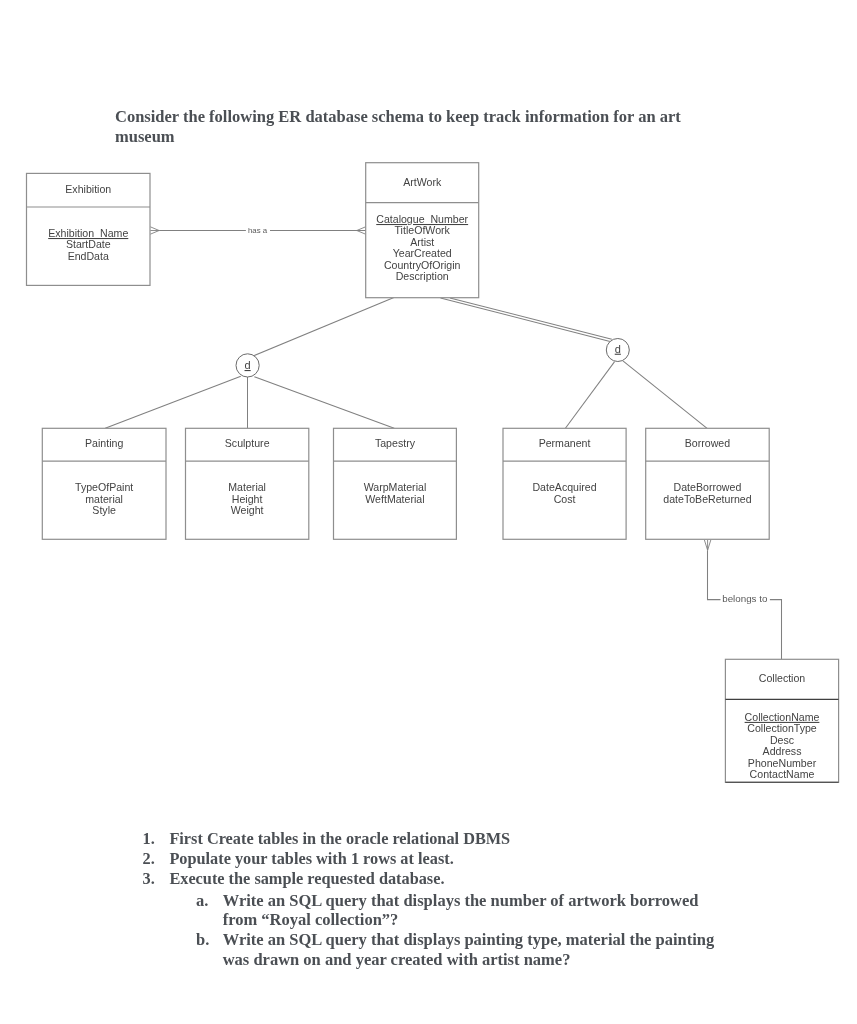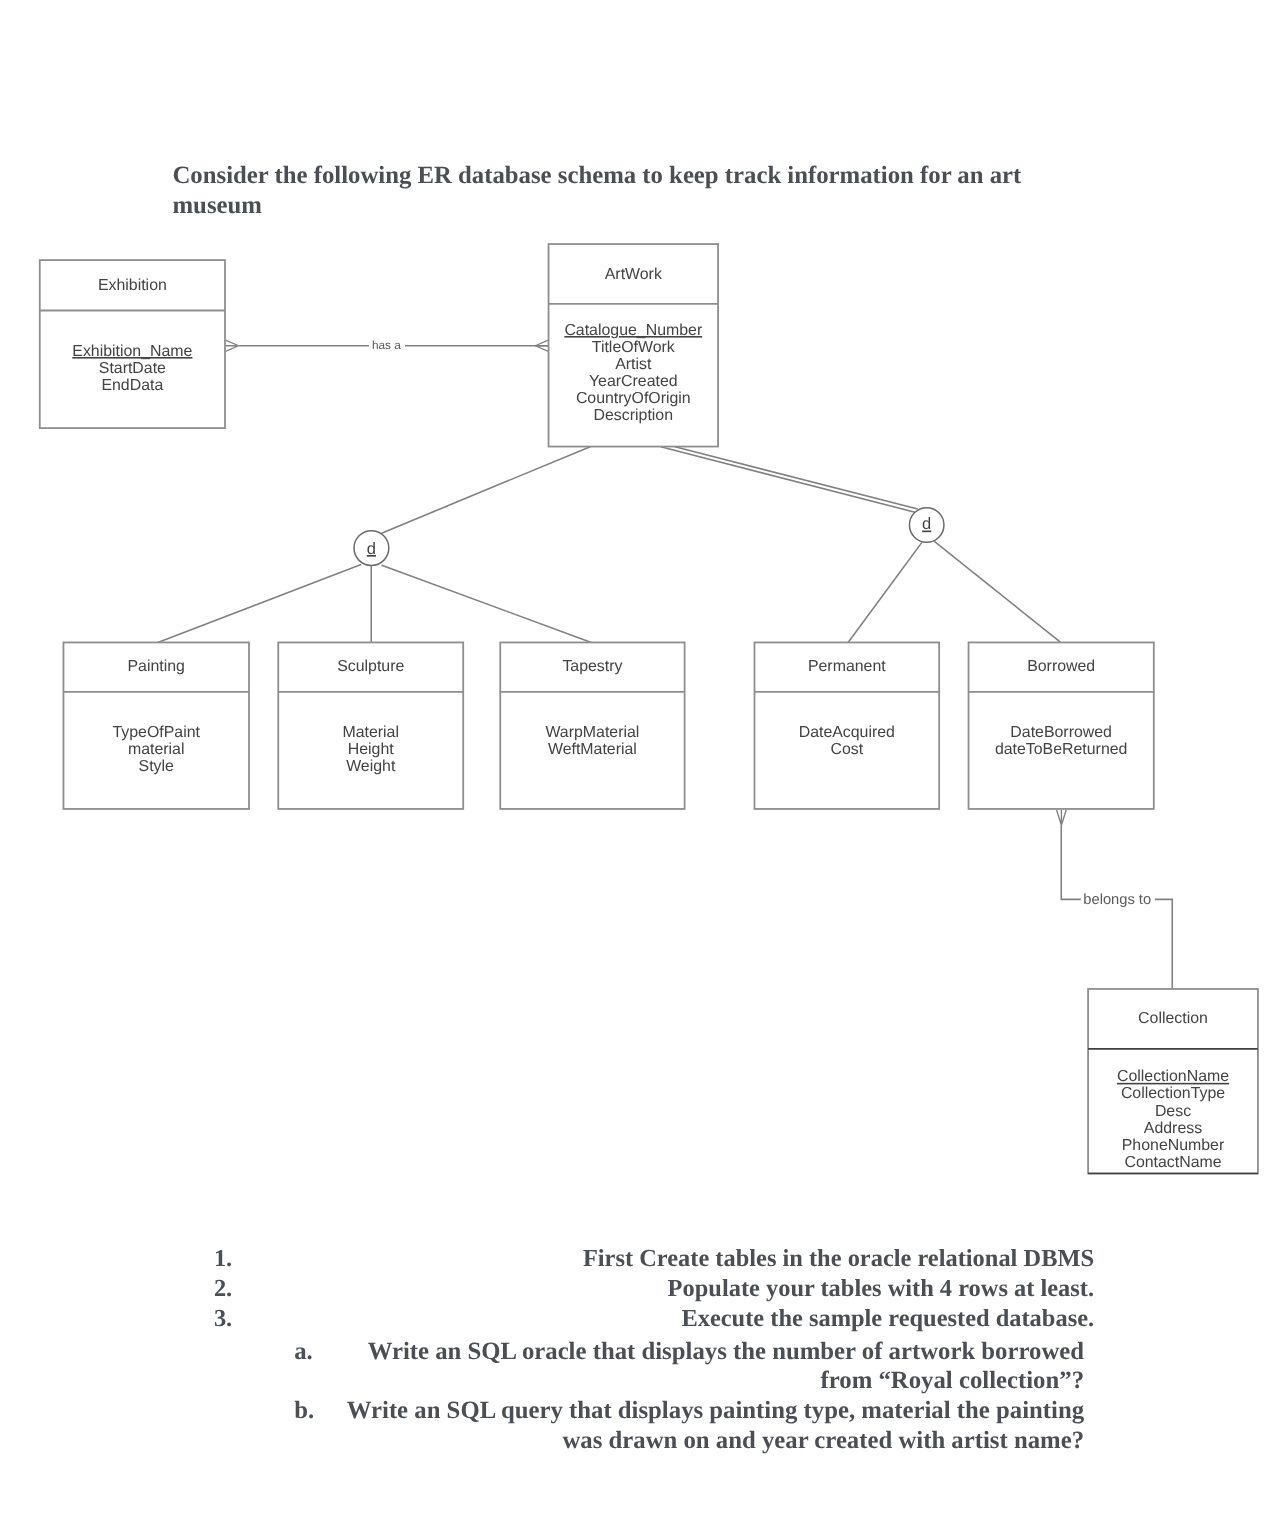--- a/index.html
+++ b/index.html
@@ -12,21 +12,21 @@
            line-height:19.8px;color:#4b4f54;}
   svg.diagram{position:absolute;left:0;top:0;width:857px;height:780px;}
   .qlist,.sublist{position:absolute;margin:0;padding:0;list-style:none;
          font-family:"Liberation Serif",serif;font-weight:bold;font-size:16.3px;
          color:#4b4f54;}
   .qlist{left:142.6px;top:789.4px;}
   .sublist{left:196.1px;top:850.5px;}
   .qlist li{position:relative;padding-left:26.8px;line-height:19.8px;width:560px;}
   .sublist li{position:relative;padding-left:26.6px;line-height:19.9px;width:500px;font-size:16.5px;}
   .qnum{position:absolute;left:0;top:0;}
-  .qtxt{display:block;text-align:right;}
+  .qtxt{display:block;}
 </style>
 </head>
 <body>
 
 <div class="page">
   <div class="heading">Consider the following ER database schema to keep track information for an art museum</div>
   <svg class="diagram" viewBox="0 0 857 780">
     <g id="lines">
         <path d="M393.9 257.6 L253.6 315.8" fill="none" stroke="#808080" stroke-width="1.05"></path>
         <path d="M440.5 257.9 L610 301.5" fill="none" stroke="#808080" stroke-width="1.05"></path>
@@ -127,30 +127,30 @@
         <text x="744.8" y="562.4" text-anchor="middle" font-family="&quot;Liberation Sans&quot;,sans-serif" font-size="9.8" fill="#5a5a5a">belongs to</text>
       </g>
   </svg>
   <ol class="qlist">
     <li>
         <span class="qnum">1.</span>
         <span class="qtxt">First Create tables in the oracle relational DBMS</span>
       </li>
     <li>
         <span class="qnum">2.</span>
-        <span class="qtxt">Populate your tables with 4 rows at least.</span>
+        <span class="qtxt">Populate your tables with 1 rows at least.</span>
       </li>
     <li>
         <span class="qnum">3.</span>
         <span class="qtxt">Execute the sample requested database.</span>
       </li>
   </ol>
   <ol class="sublist">
     <li>
         <span class="qnum">a.</span>
-        <span class="qtxt">Write an SQL oracle that displays the number of artwork borrowed from “Royal collection”?</span>
+        <span class="qtxt">Write an SQL query that displays the number of artwork borrowed from “Royal collection”?</span>
       </li>
     <li>
         <span class="qnum">b.</span>
         <span class="qtxt">Write an SQL query that displays painting type, material the painting was drawn on and year created with artist name?</span>
       </li>
   </ol>
 </div>
 
 </body></html>

